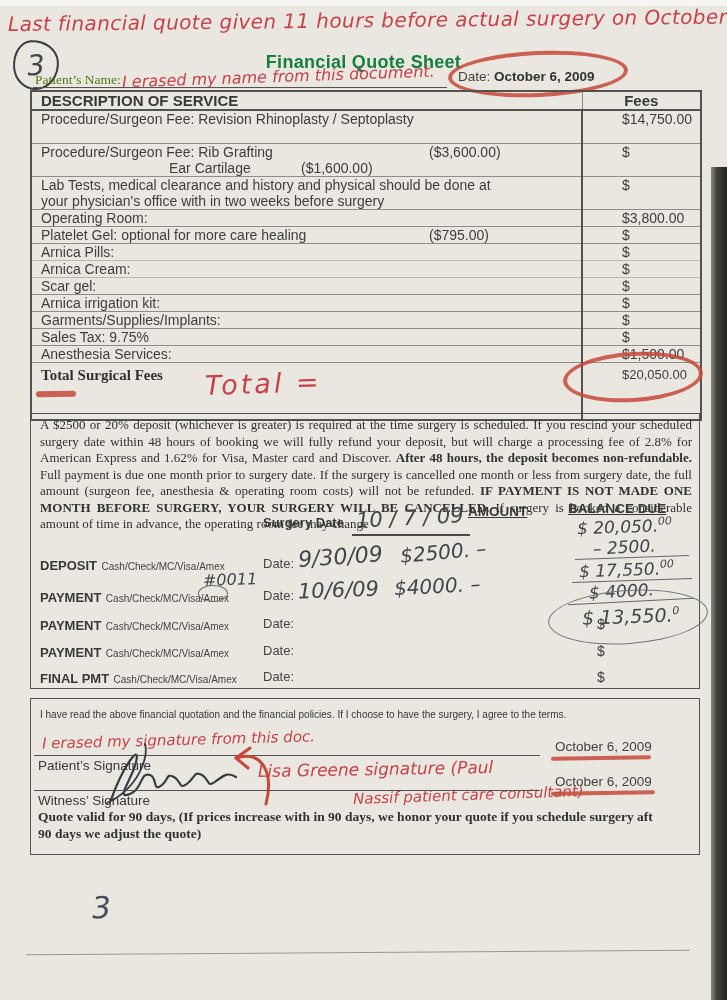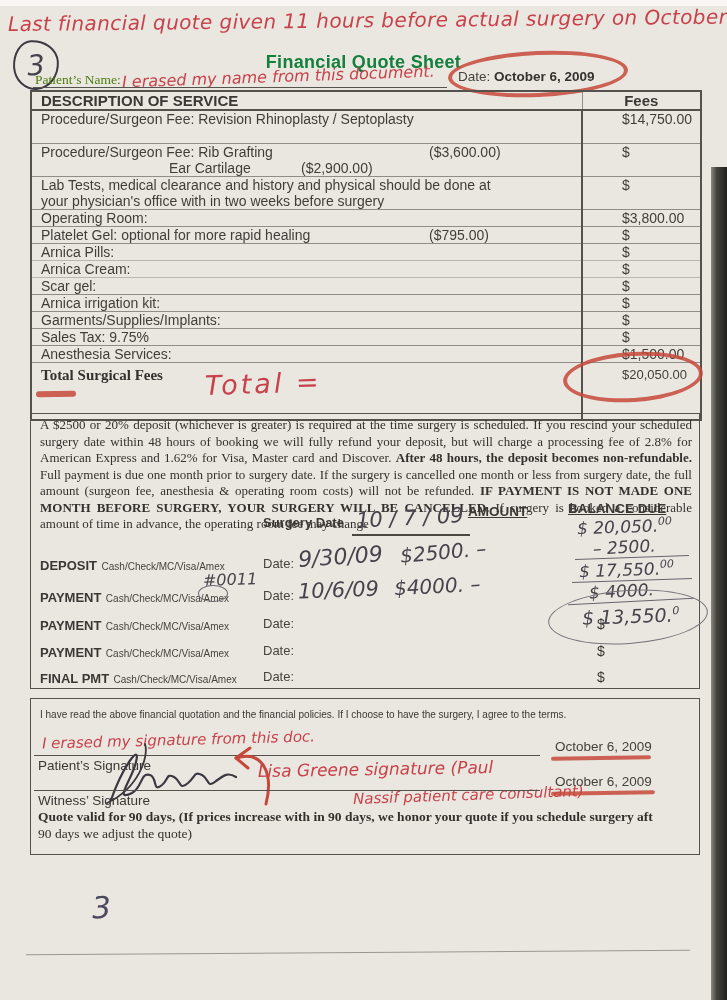--- a/index.html
+++ b/index.html
@@ -100,37 +100,37 @@
       <td class="fee-cell">$14,750.00</td>
     </tr>
     <tr style="height:32px;">
       <td>
         <span class="cell-rel">
           <span>Procedure/Surgeon Fee: Rib Grafting</span>
           <span class="paren-note">($3,600.00)</span>
         </span>
         <span class="cell-rel" style="padding-left:128px;">
           <span>Ear Cartilage</span>
-          <span class="paren-note" style="left:260px;">($2,900.00)</span>
+          <span class="paren-note" style="left:260px;">($1,600.00)</span>
         </span>
       </td>
       <td class="fee-cell">$</td>
     </tr>
     <tr style="height:33px;">
       <td style="padding-right:60px;">Lab Tests, medical clearance and history and physical should be done at your physician's office with in two weeks before surgery</td>
       <td class="fee-cell">$</td>
     </tr>
     <tr style="height:17px;">
       <td>Operating Room:</td>
       <td class="fee-cell">$3,800.00</td>
     </tr>
     <tr style="height:16px;">
       <td>
         <span class="cell-rel">
-          <span>Platelet Gel: optional for more rapid healing</span>
+          <span>Platelet Gel: optional for more care healing</span>
           <span class="paren-note">($795.00)</span>
         </span>
       </td>
       <td class="fee-cell">$</td>
     </tr>
     <tr class="faint" style="height:15px;">
       <td>Arnica Pills:</td>
       <td class="fee-cell">$</td>
     </tr>
     <tr class="faint" style="height:15px;">
@@ -257,19 +257,19 @@
 
   <div class="abs hw hw-red" style="left:258px; top:759px; font-size:17px; transform:rotate(-1deg);">Lisa Greene signature (Paul</div>
   <div class="abs hw hw-red" style="left:353px; top:786px; font-size:15px; transform:rotate(-2deg);">Nassif patient care consultant)</div>
 
   <div class="abs thin-rule" style="left:34px; top:790px; width:506px;"></div>
   <div class="abs date-line" style="left:555px; top:774px;">October 6, 2009</div>
   <div class="abs red-bar" style="left:551px; top:791px; width:104px; height:4px; transform:rotate(-1deg);"></div>
   <div class="abs" style="left:38px; top:793px; font-size:13.5px; color:#3a3835;">Witness’ Signature</div>
 
   <div class="abs serif" style="left:38px; top:809px; width:680px; font-weight:bold; font-size:13.5px; color:#33312e; white-space:nowrap;">Quote valid for 90 days, (If prices increase with in 90 days, we honor your quote if you schedule surgery aft</div>
-  <div class="abs serif" style="left:38px; top:826px; font-weight:normal; font-size:13.5px; color:#33312e;">90 days we adjust the quote)</div>
+  <div class="abs serif" style="left:38px; top:826px; font-weight:bold; font-size:13.5px; color:#33312e;">90 days we adjust the quote)</div>
 
   <div class="abs hw hw-black" style="left:92px; top:890px; font-size:30px; transform:rotate(-3deg); color:#4b4960;">3</div>
   <div class="abs" style="left:26px; top:952px; width:664px; height:1px; background:#9a978e; transform:rotate(-.4deg);"></div>
 
   <div class="abs scan-band"></div>
 </div>
 
 </body></html>

